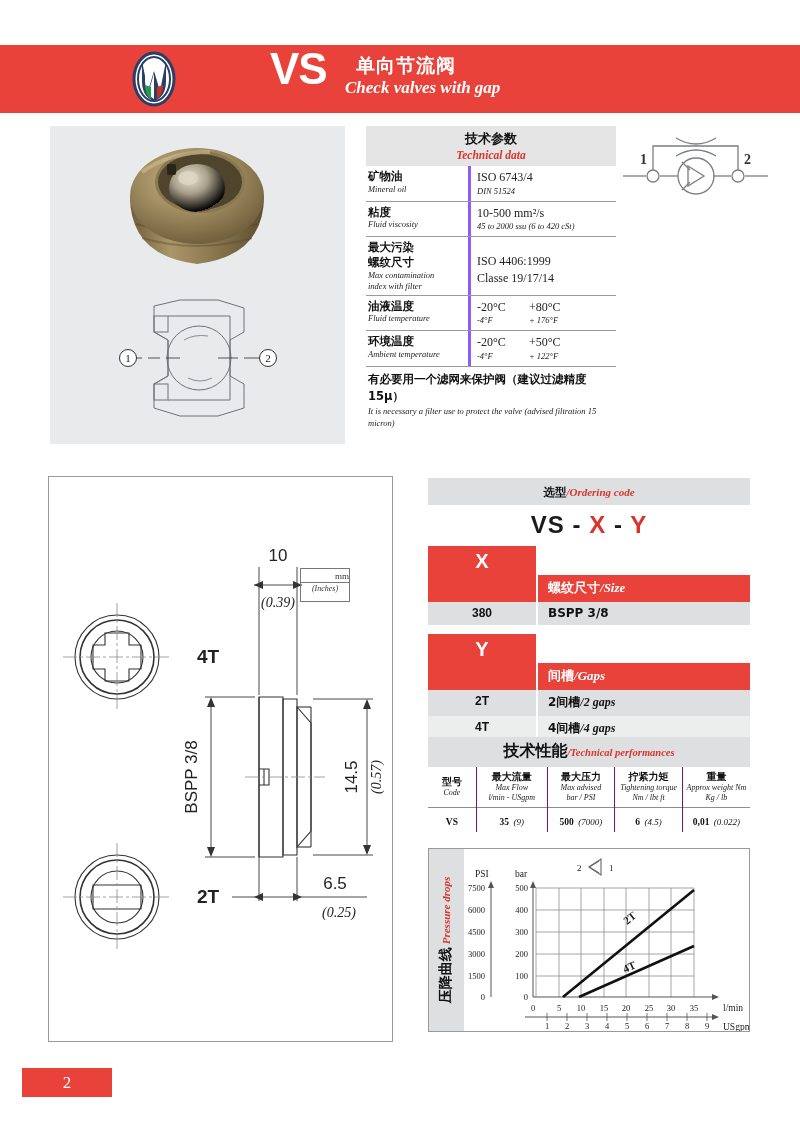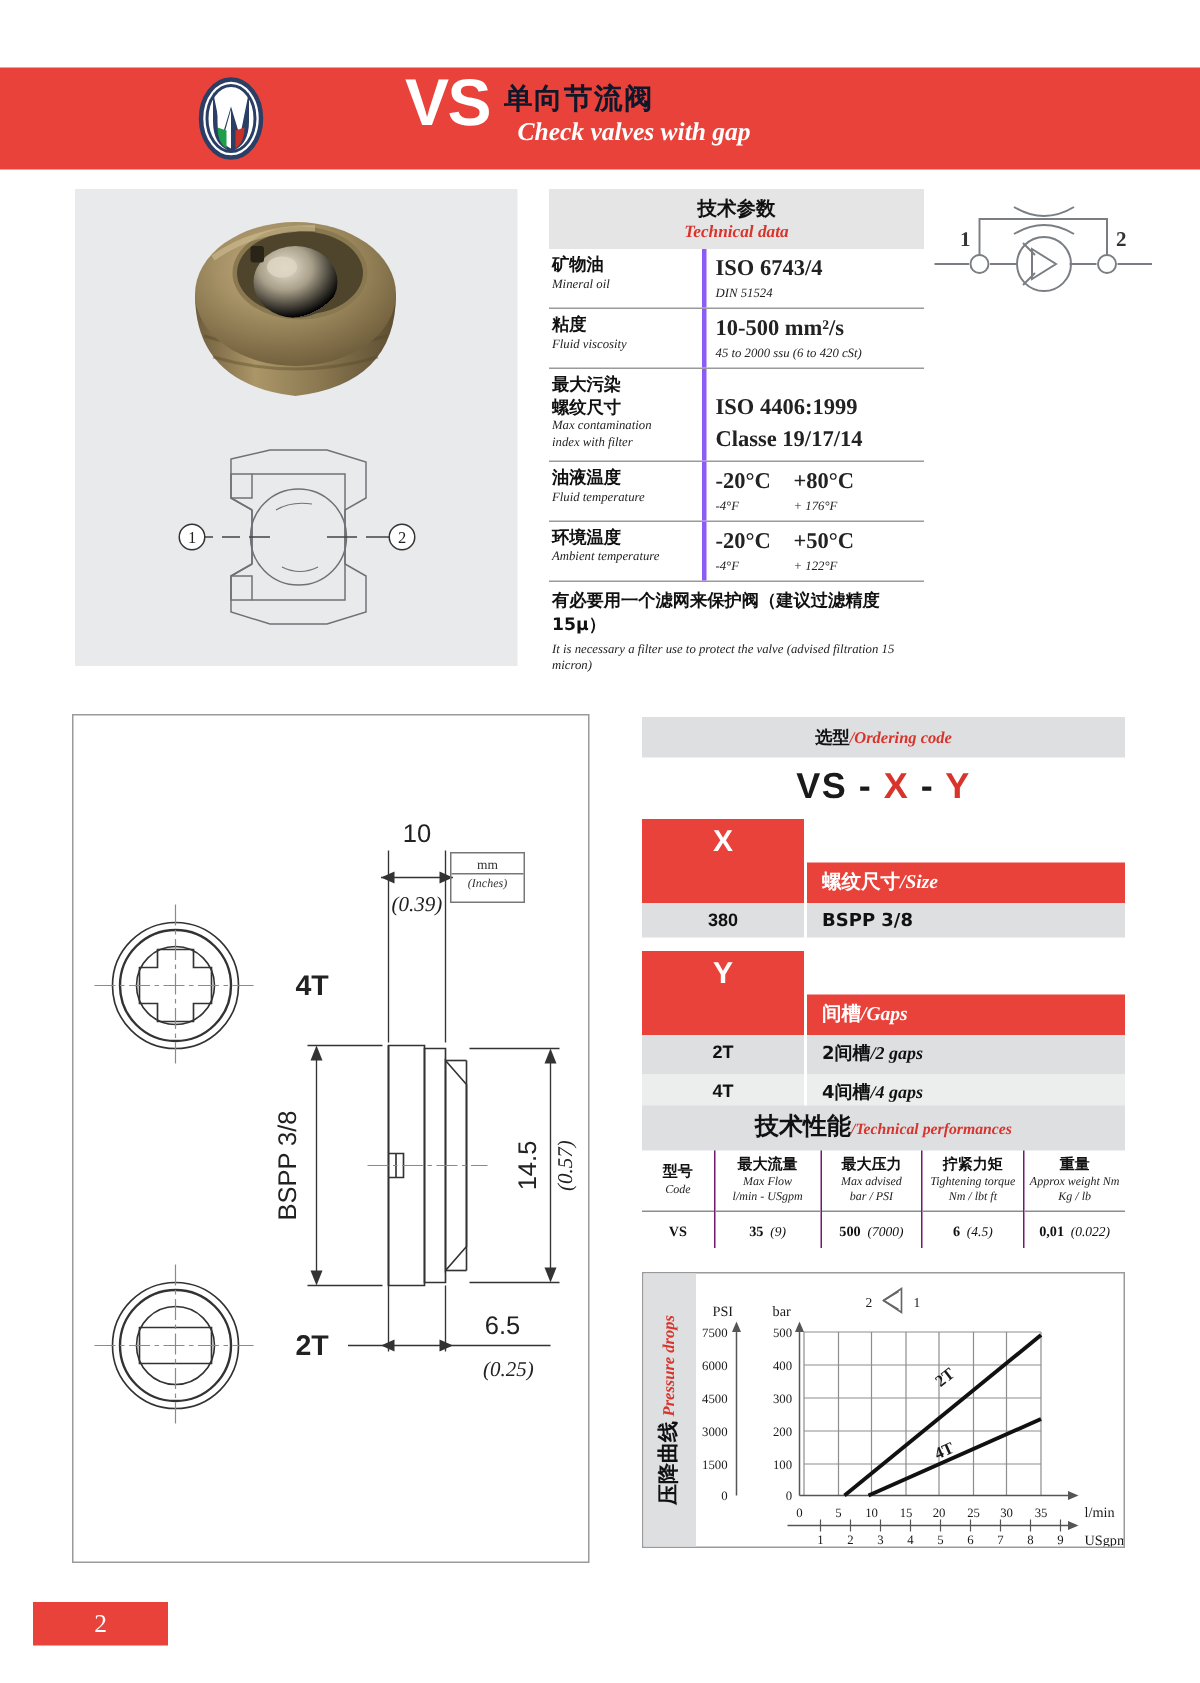--- a/index.html
+++ b/index.html
@@ -20,22 +20,22 @@
   }
   .logo-wrap {
     position:absolute; left:125px; top:6px; width:58px; height:56px;
   }
   .vs-title {
     position:absolute; left:270px; top:2px;
     color:#ffffff; font-size:44px; font-weight:bold; letter-spacing:-1px;
     font-family:"Liberation Sans",sans-serif; line-height:1;
   }
   .hdr-cn {
-    position:absolute; left:336px; top:8px;
-    color:#0f172a; font-size:19px; font-weight:bold;
+    position:absolute; left:356px; top:8px;
+    color:#ffffff; font-size:19px; font-weight:bold;
     font-family:"DejaVu Sans",sans-serif; letter-spacing:1px;
   }
   .hdr-en {
     position:absolute; left:345px; top:33px;
     color:#ffffff; font-size:17px; font-style:italic; font-weight:bold;
     font-family:"Liberation Serif",serif;
   }
 
   
   .photo-panel {
@@ -52,41 +52,41 @@
     background:#e5e5e5; text-align:center; padding:4px 0 5px;
   }
   .td-head .cn { font-size:13px; font-weight:bold; font-family:"DejaVu Sans",sans-serif; color:#111; }
   .td-head .en { font-size:11.5px; font-style:italic; font-weight:bold; color:#d8342c; font-family:"Liberation Serif",serif; margin-top:1px; }
   .td-row { display:flex; border-bottom:1px solid #9a9a9a; }
   .td-row:first-of-type { border-top:1px solid #9a9a9a; }
   .td-l { width:105px; padding:3px 2px 3px 2px; border-right:3px solid #8b5cf6; }
   .td-r { flex:1; padding:3px 2px 3px 6px; }
   .cn-b { font-size:11.5px; font-weight:bold; font-family:"DejaVu Sans",sans-serif; color:#111; line-height:1.28; }
   .en-i { font-size:8.5px; font-style:italic; font-family:"Liberation Serif",serif; color:#222; line-height:1.28; }
-  .val { font-size:15px; font-family:"Liberation Serif",serif; color:#222; line-height:1.4;font-weight:bold; }
+  .val { font-size:12px; font-family:"Liberation Serif",serif; color:#222; line-height:1.4; }
   .val-i { font-size:8.5px; font-style:italic; font-family:"Liberation Serif",serif; color:#222; line-height:1.4; }
   .tpair { display:flex; }
   .tpair span:first-child { width:52px; }
   .td-note { padding:4px 2px 2px; }
   .td-note .cn { font-size:11.5px; font-weight:bold; font-family:"DejaVu Sans",sans-serif; color:#111; line-height:1.45; }
   .td-note .en { font-size:8.5px; font-style:italic; font-family:"Liberation Serif",serif; color:#222; line-height:1.35; margin-top:2px; }
 
   
   .symbol { position:absolute; left:618px; top:128px; width:155px; height:75px; }
 
   
   .dim-panel {
     position:absolute; left:48px; top:476px; width:345px; height:566px;
     border:1px solid #9a9a9a; background:#fff;
   }
   .mm-box {
     position:absolute; left:300px; top:568px; width:50px; height:34px;
     border:1px solid #777; text-align:center; font-family:"Liberation Serif",serif;
   }
-  .mm-box .m1 { font-size:9px; border-bottom:1px solid #777; padding:2px 0 1px; color:#333;}
+  .mm-box .m1 { font-size:9px; border-bottom:1px solid #777; padding:2px 0 1px; color:#333;text-align:right;}
   .mm-box .m2 { font-size:8px; font-style:italic; padding:1px 0; color:#333;}
 
   
   .oc { position:absolute; left:428px; top:478px; width:322px; }
   .oc-head { background:#dedfe1; text-align:center; padding:4px 0 5px; }
   .oc-head .cn { font-size:11.5px; font-weight:bold; font-family:"DejaVu Sans",sans-serif; color:#111; }
   .oc-head .en { font-size:11px; font-style:italic; font-weight:bold; color:#d8342c; font-family:"Liberation Serif",serif; }
   .oc-code { text-align:center; padding:6px 0 7px; font-size:24px; font-weight:bold; color:#1a1a1a; letter-spacing:1px; }
   .oc-code .r { color:#d8342c; }
   .oc-sec { margin-bottom:9px; }

